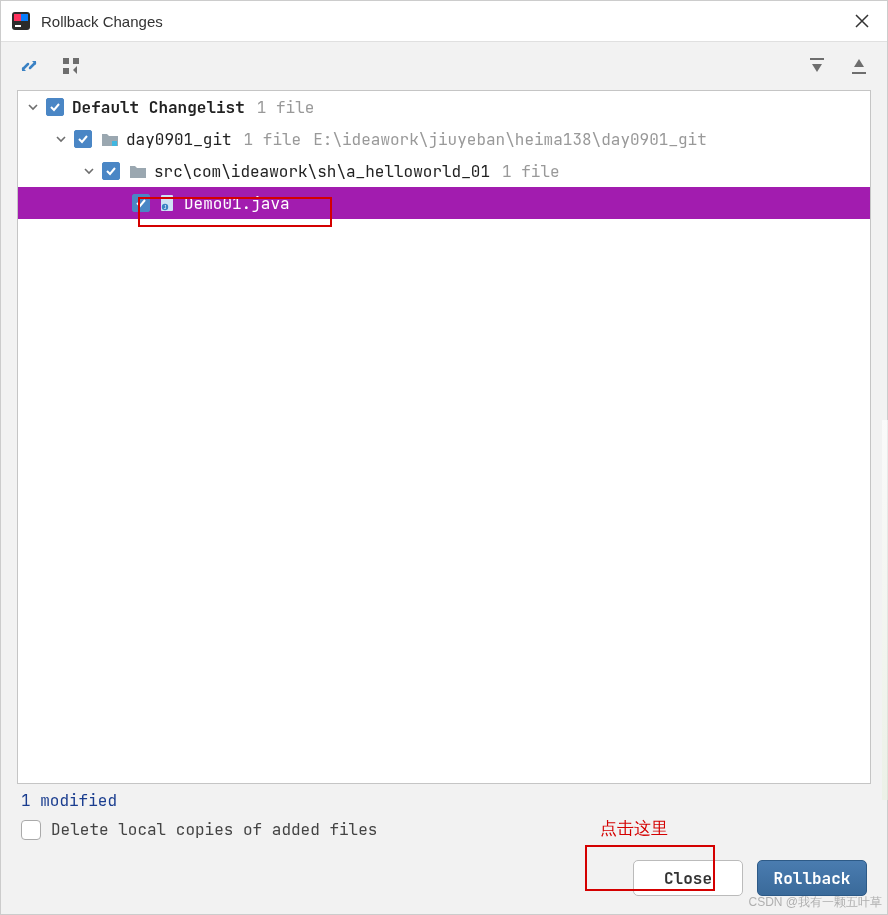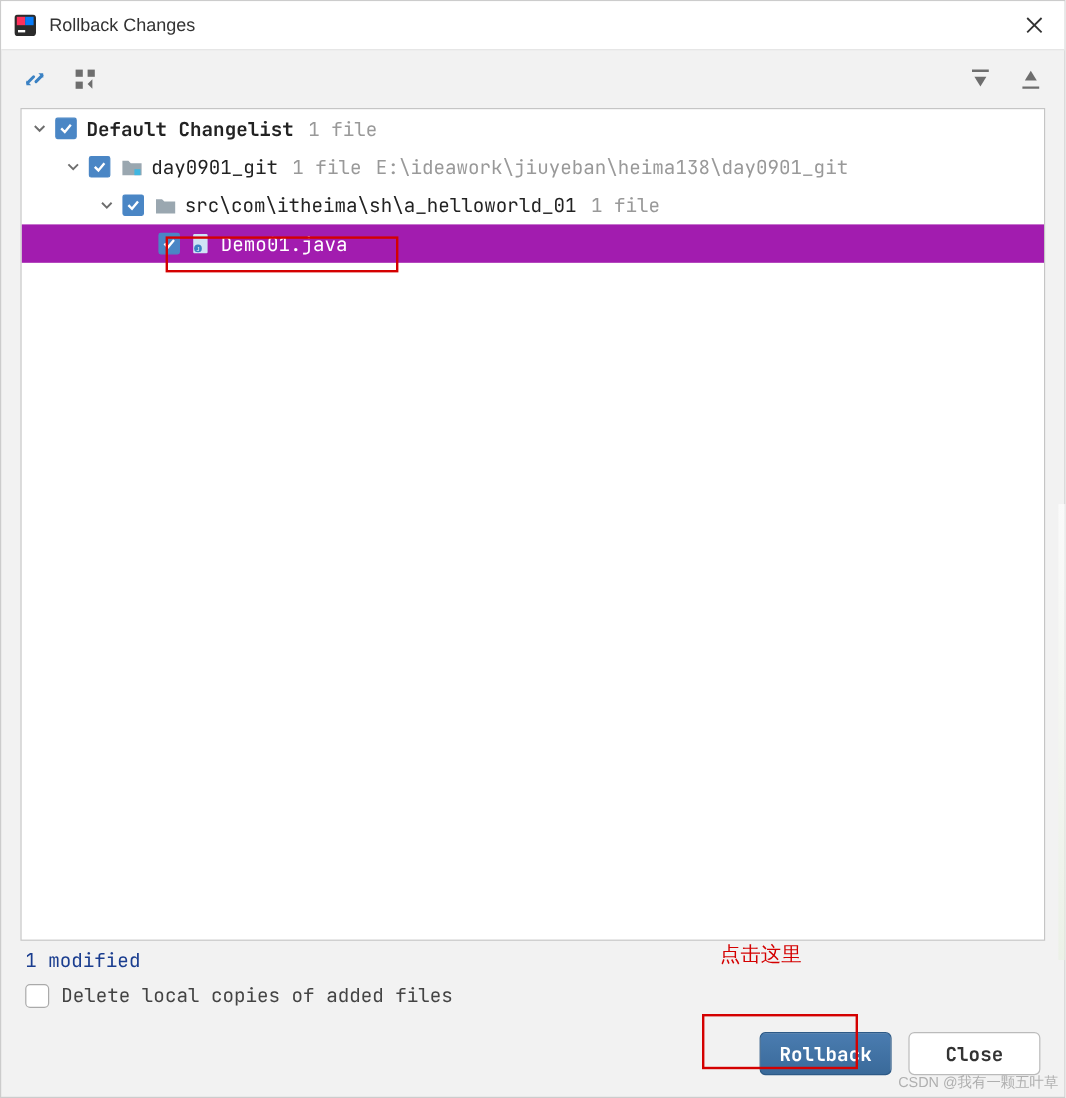--- a/index.html
+++ b/index.html
@@ -299,21 +299,21 @@
       <span class="chk">
         <svg width="12" height="12" viewBox="0 0 12 12">
             <path d="M2 6 L5 9 L10 3" stroke="#fff" stroke-width="2" fill="none"></path>
           </svg>
       </span>
       <span class="node-icon">
         <svg width="18" height="16" viewBox="0 0 18 16">
           <path d="M1 3 L6 3 L8 5 L17 5 L17 15 L1 15 Z" fill="#9aa7b0"></path>
         </svg>
       </span>
-      <span class="node-label" style="font-weight:normal">src\com\itheima\sh\a_helloworld_01</span>
+      <span class="node-label" style="font-weight:normal">src\com\ideawork\sh\a_helloworld_01</span>
       <span class="node-meta">1 file</span>
     </div>
 
     <div class="tree-row selected">
       <span class="indent" style="width:108px"></span>
       <span class="chk">
         <svg width="12" height="12" viewBox="0 0 12 12">
             <path d="M2 6 L5 9 L10 3" stroke="#fff" stroke-width="2" fill="none"></path>
           </svg>
       </span>
@@ -330,24 +330,24 @@
   </div>
 
   <div class="status-row">1 modified</div>
 
   <div class="delete-row">
     <span class="empty-chk"></span>
     <span>Delete local copies of added files</span>
   </div>
 
   <div class="button-row">
+    <div class="btn">Close</div>
     <div class="btn primary">Rollback</div>
-    <div class="btn">Close</div>
   </div>
 
 </div>
 
 <div class="red-box" style="left:138px; top:197px; width:194px; height:30px;"></div>
 <div class="red-box" style="left:585px; top:845px; width:130px; height:46px;"></div>
-<div class="annotation" style="left:600px; top:784px;">点击这里</div>
+<div class="annotation" style="left:600px; top:817px;">点击这里</div>
 
 <div class="edge-hint"></div>
 <div class="watermark">CSDN @我有一颗五叶草</div>
 
 </body></html>

